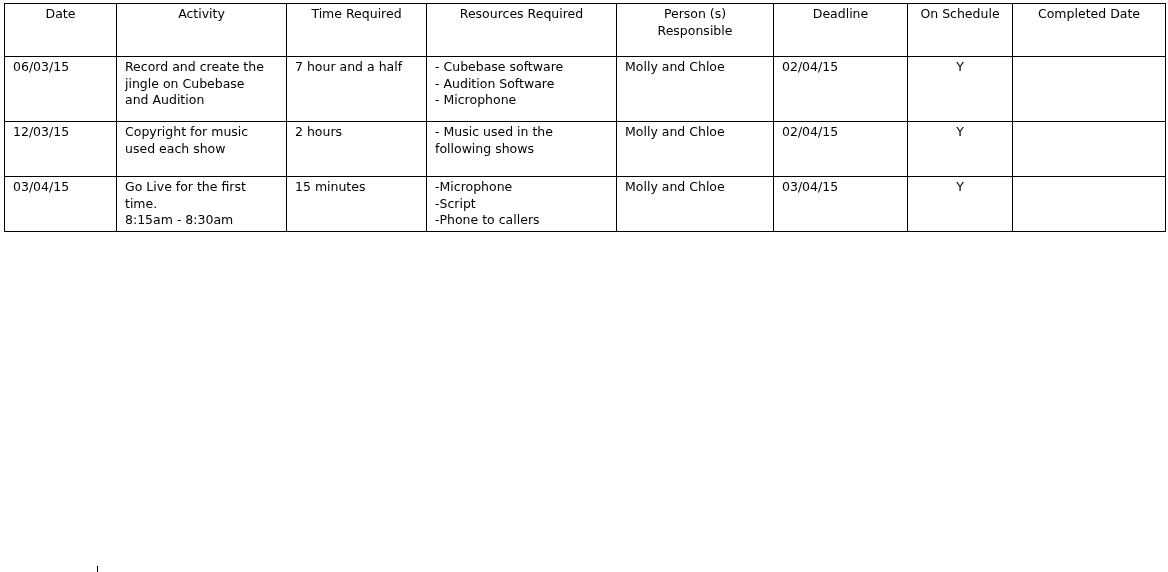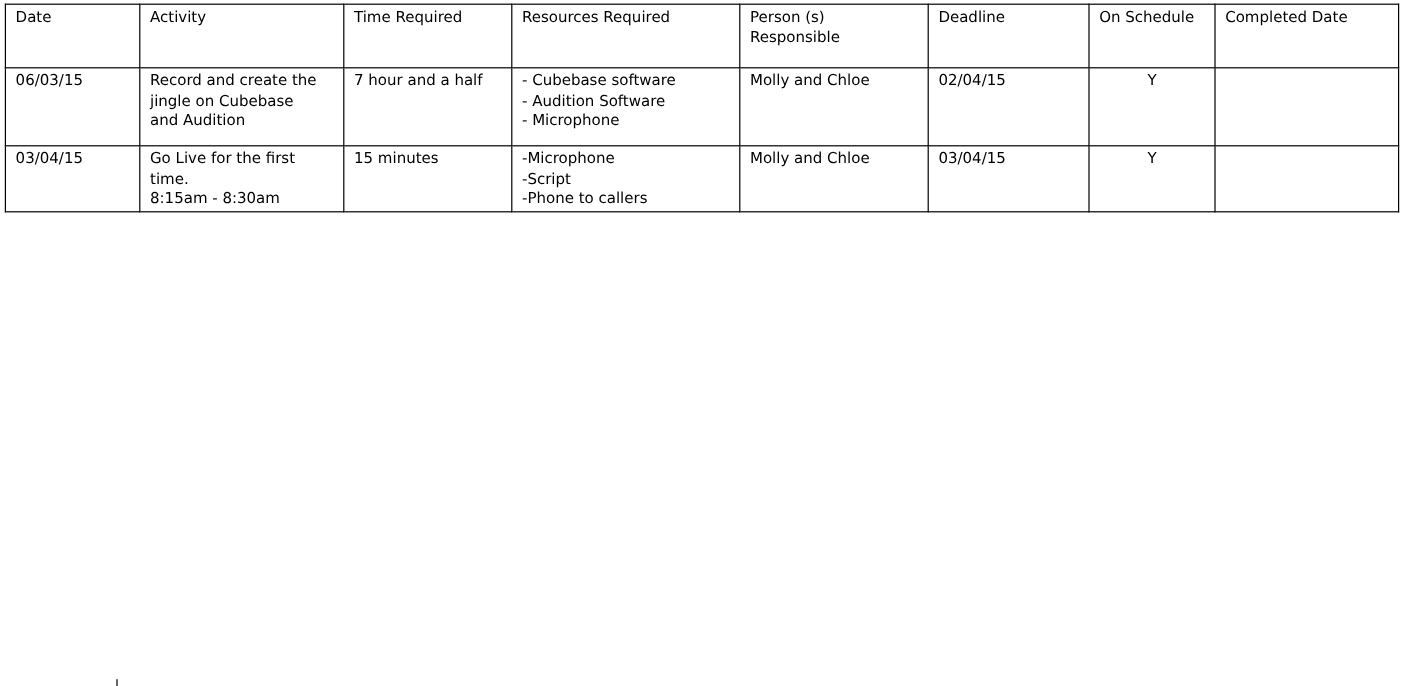--- a/index.html
+++ b/index.html
@@ -1,19 +1,19 @@
 <!DOCTYPE html>
 <html><head>
 <meta charset="utf-8">
 <style>
   html,body{margin:0;padding:0;background:#fff;}
   body{width:1168px;height:572px;overflow:hidden;position:relative;font-family:"DejaVu Sans","Liberation Sans",sans-serif;font-size:12.5px;color:#000;}
   table{position:absolute;left:4px;top:3px;border-collapse:collapse;table-layout:fixed;}
   td,th{border:1px solid #000;vertical-align:top;padding:2px 8px 0 8px;font-weight:normal;line-height:16.5px;white-space:pre-line;}
-  th{text-align:left;height:50px;padding-top:2px;}
+  th{text-align:center;height:50px;padding-top:2px;}
   td.center{text-align:center;}
   .mark{position:absolute;left:97px;top:566px;width:1px;height:6px;background:#000;}
 </style>
 </head>
 <body>
 
 <table>
   <colgroup>
     <col style="width:112px">
       <col style="width:170px">
@@ -46,20 +46,32 @@
       <td>7 hour and a half</td>
       <td>- Cubebase software
 - Audition Software
 - Microphone</td>
       <td>Molly and Chloe</td>
       <td>02/04/15</td>
       <td class="center">Y</td>
       <td></td>
     </tr>
     <tr style="height:55px">
+      <td>12/03/15</td>
+      <td>Copyright for music
+used each show</td>
+      <td>2 hours</td>
+      <td>- Music used in the
+following shows</td>
+      <td>Molly and Chloe</td>
+      <td>02/04/15</td>
+      <td class="center">Y</td>
+      <td></td>
+    </tr>
+    <tr style="height:55px">
       <td>03/04/15</td>
       <td>Go Live for the first
 time.
  8:15am - 8:30am</td>
       <td>15 minutes</td>
       <td>-Microphone
 -Script
 -Phone to callers</td>
       <td>Molly and Chloe</td>
       <td>03/04/15</td>

